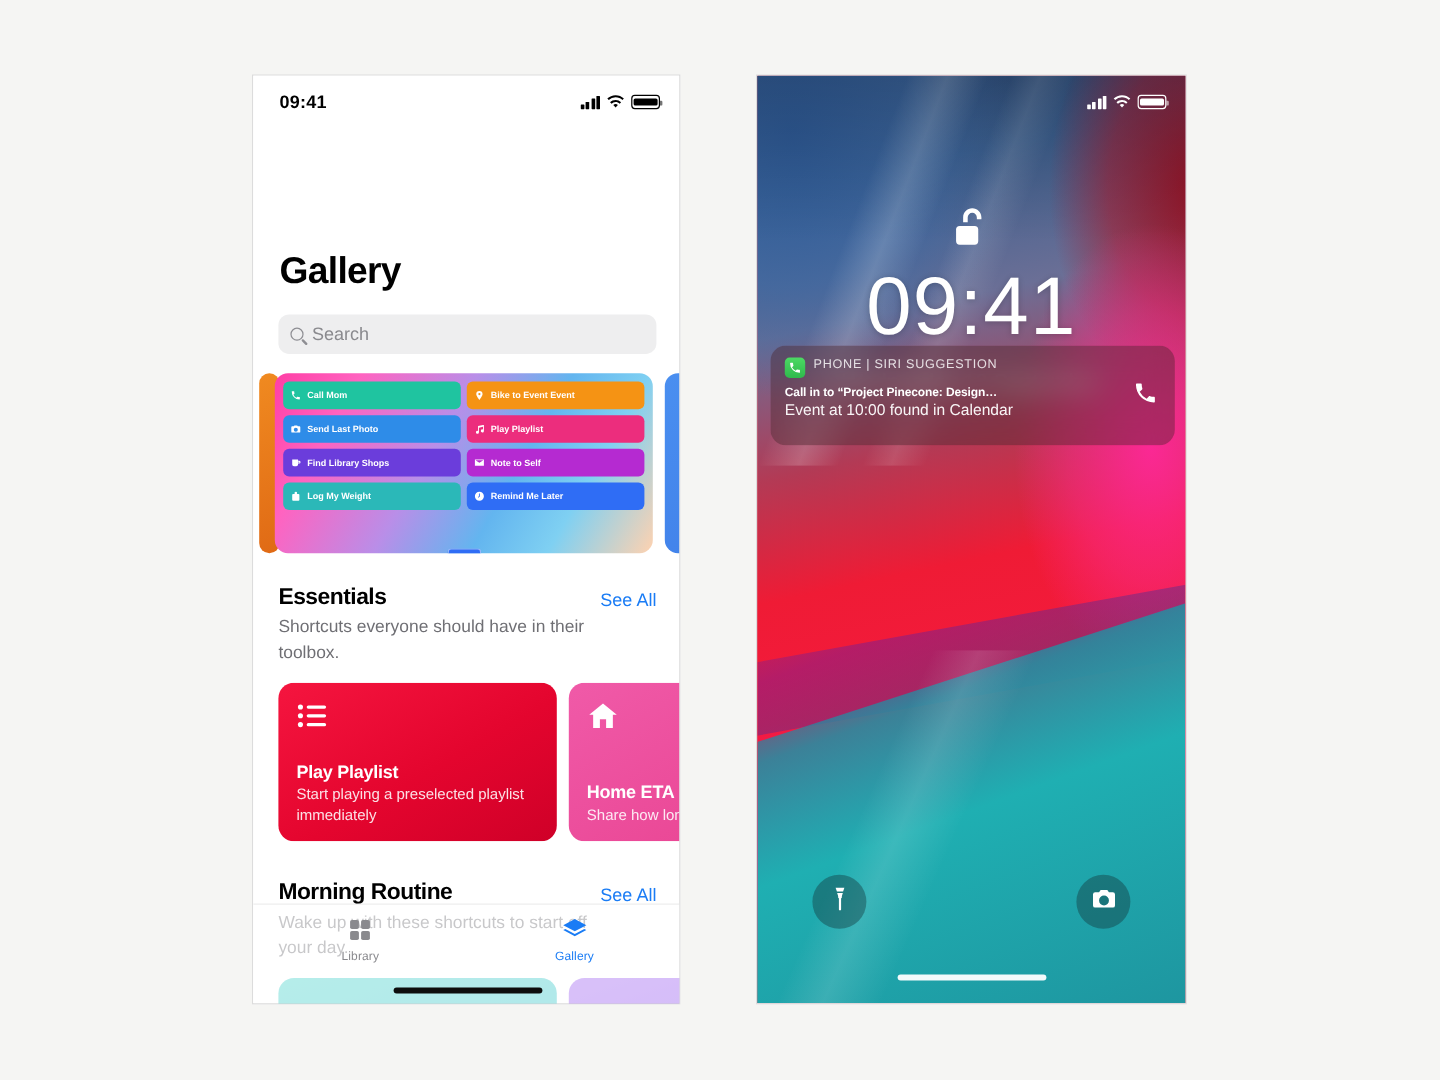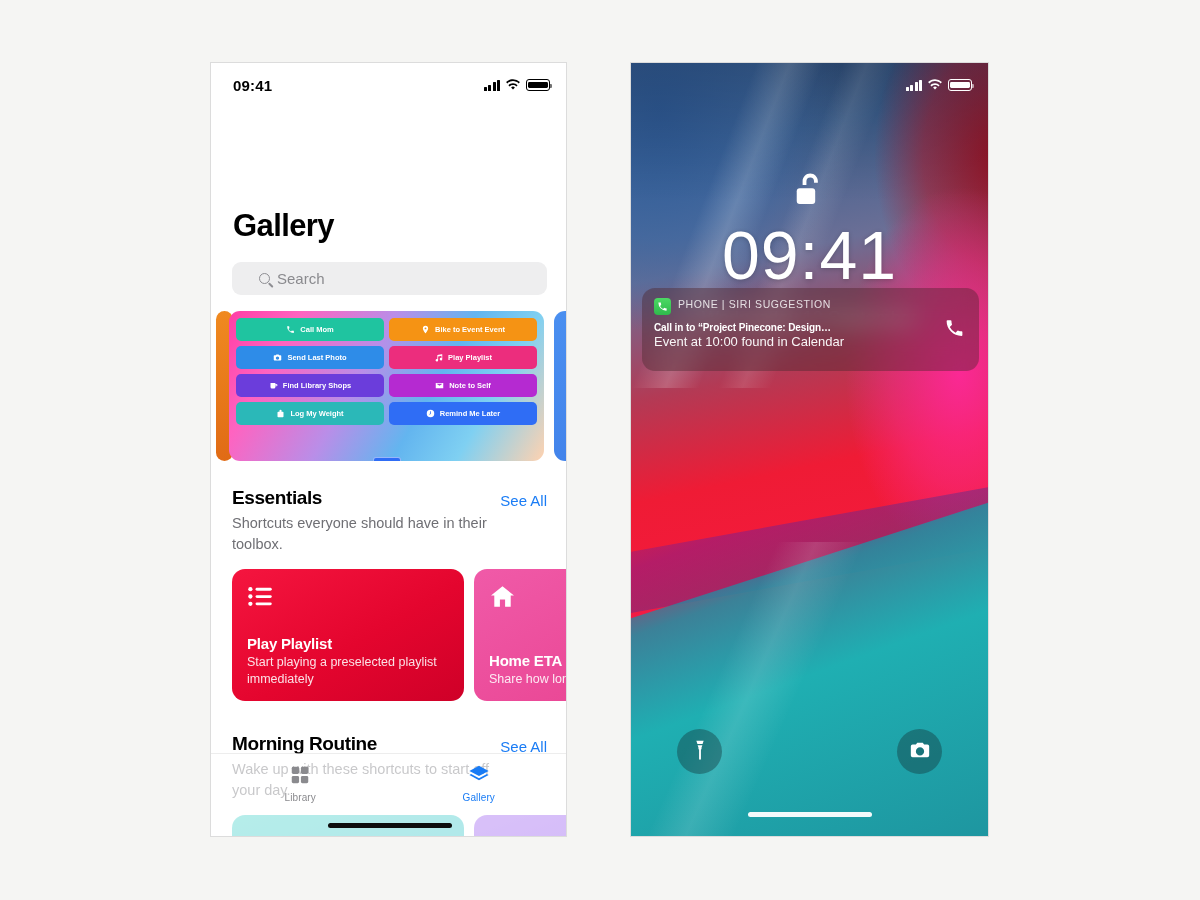--- a/index.html
+++ b/index.html
@@ -46,21 +46,21 @@
 
   
   #gallery-screen { position: absolute; inset: 0; background: #fff; }
   .g-title {
     position: absolute; left: 22px; top: 145px;
     font-size: 31px; font-weight: bold; letter-spacing: -.6px; color: #000;
   }
   .g-search {
     position: absolute; left: 21px; top: 199px; width: 315px; height: 33px;
     background: #eeeeef; border-radius: 9px;
-    display: flex; align-items: center; gap: 7px; padding: 0 27px;
+    display: flex; align-items: center; gap: 7px; padding: 0 10px;
   }
   .g-search .mag {
     width: 11px; height: 11px; border: 1.6px solid #8e8e93; border-radius: 50%;
     position: relative; flex: none;
   }
   .g-search .mag::after {
     content:""; position: absolute; right: -4px; bottom: -3px;
     width: 5.5px; height: 1.6px; background: #8e8e93;
     transform: rotate(45deg); border-radius: 1px;
   }
@@ -89,21 +89,21 @@
     border: 1px solid rgba(0,0,0,.25);
     display: flex; align-items: center; justify-content: center;
   }
   .w-appicon i { width: 5px; height: 5px; border-radius: 1px; background: #ff5fb0; display: block; }
   .w-label { font-size: 7.5px; font-weight: bold; color: #ff2d7a; letter-spacing: .5px; }
   .w-more { font-size: 7.5px; color: #2a7bd6; font-weight: 500; }
   .w-grid { display: grid; grid-template-columns: 1fr 1fr; gap: 5px; }
   .w-btn {
     height: 23px; border-radius: 5px; display: flex; align-items: center;
     gap: 5px; padding: 0 6px; color: #fff;
-    font-size: 7.5px; font-weight: 600; white-space: nowrap; overflow: hidden; justify-content: center;
+    font-size: 7.5px; font-weight: 600; white-space: nowrap; overflow: hidden;
   }
   .w-btn .ic {
     width: 9px; height: 9px; flex: none;
     display: flex; align-items: center; justify-content: center;
     font-size: 7.5px; line-height: 1;
   }
   .w-btn svg { width: 9px; height: 9px; fill: #fff; }
   .w-partial {
     position: absolute; left: 50%; bottom: -6px; transform: translateX(-50%);
     width: 28px; height: 10px; border-radius: 3px 3px 0 0; background: #2f6df5;

